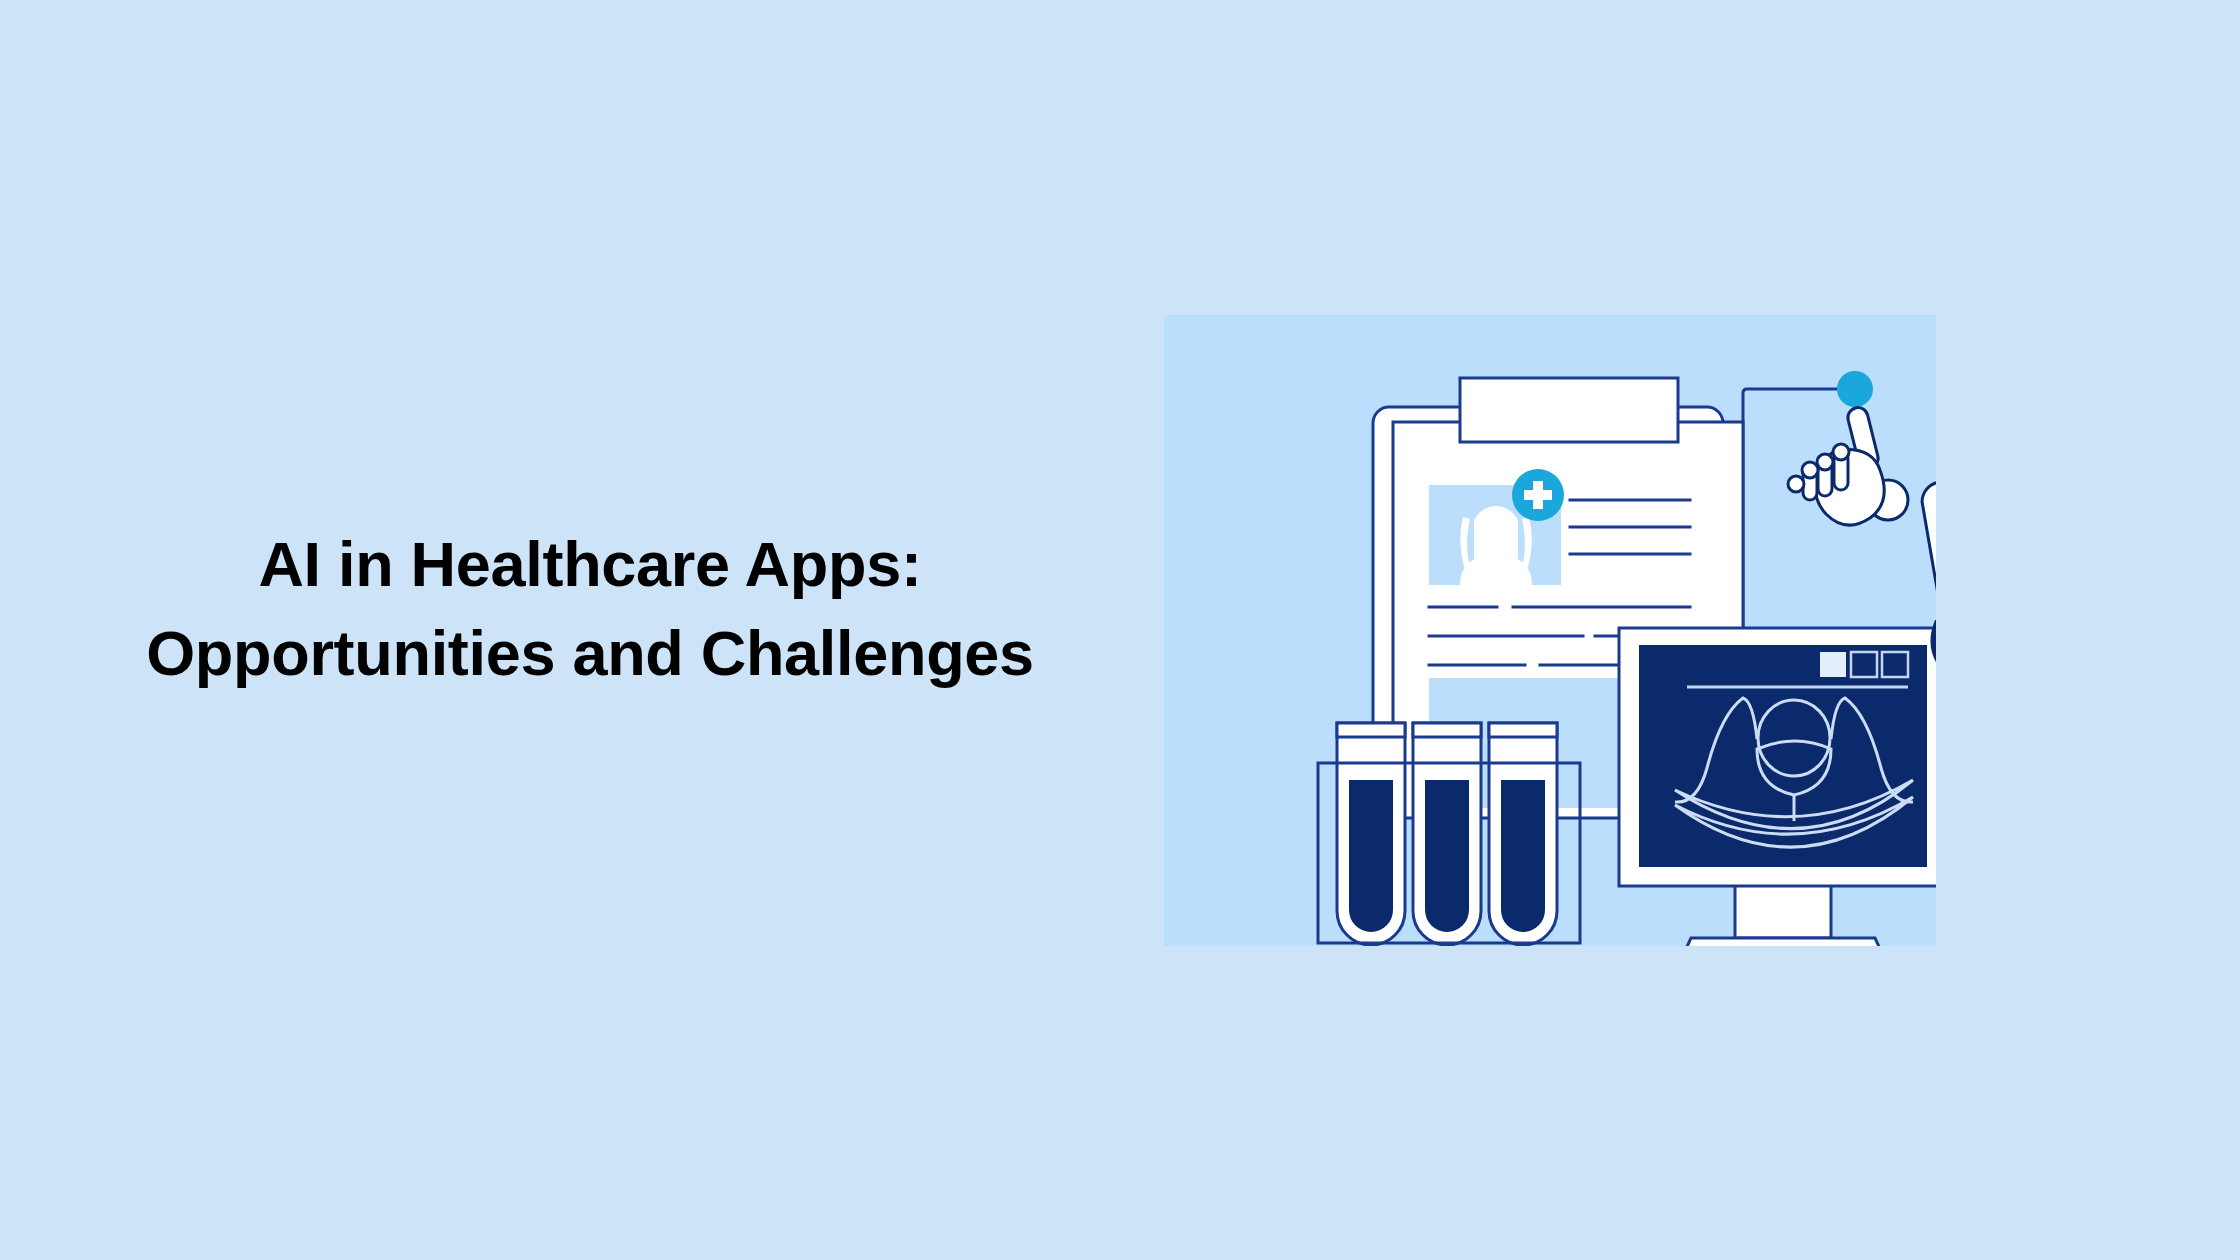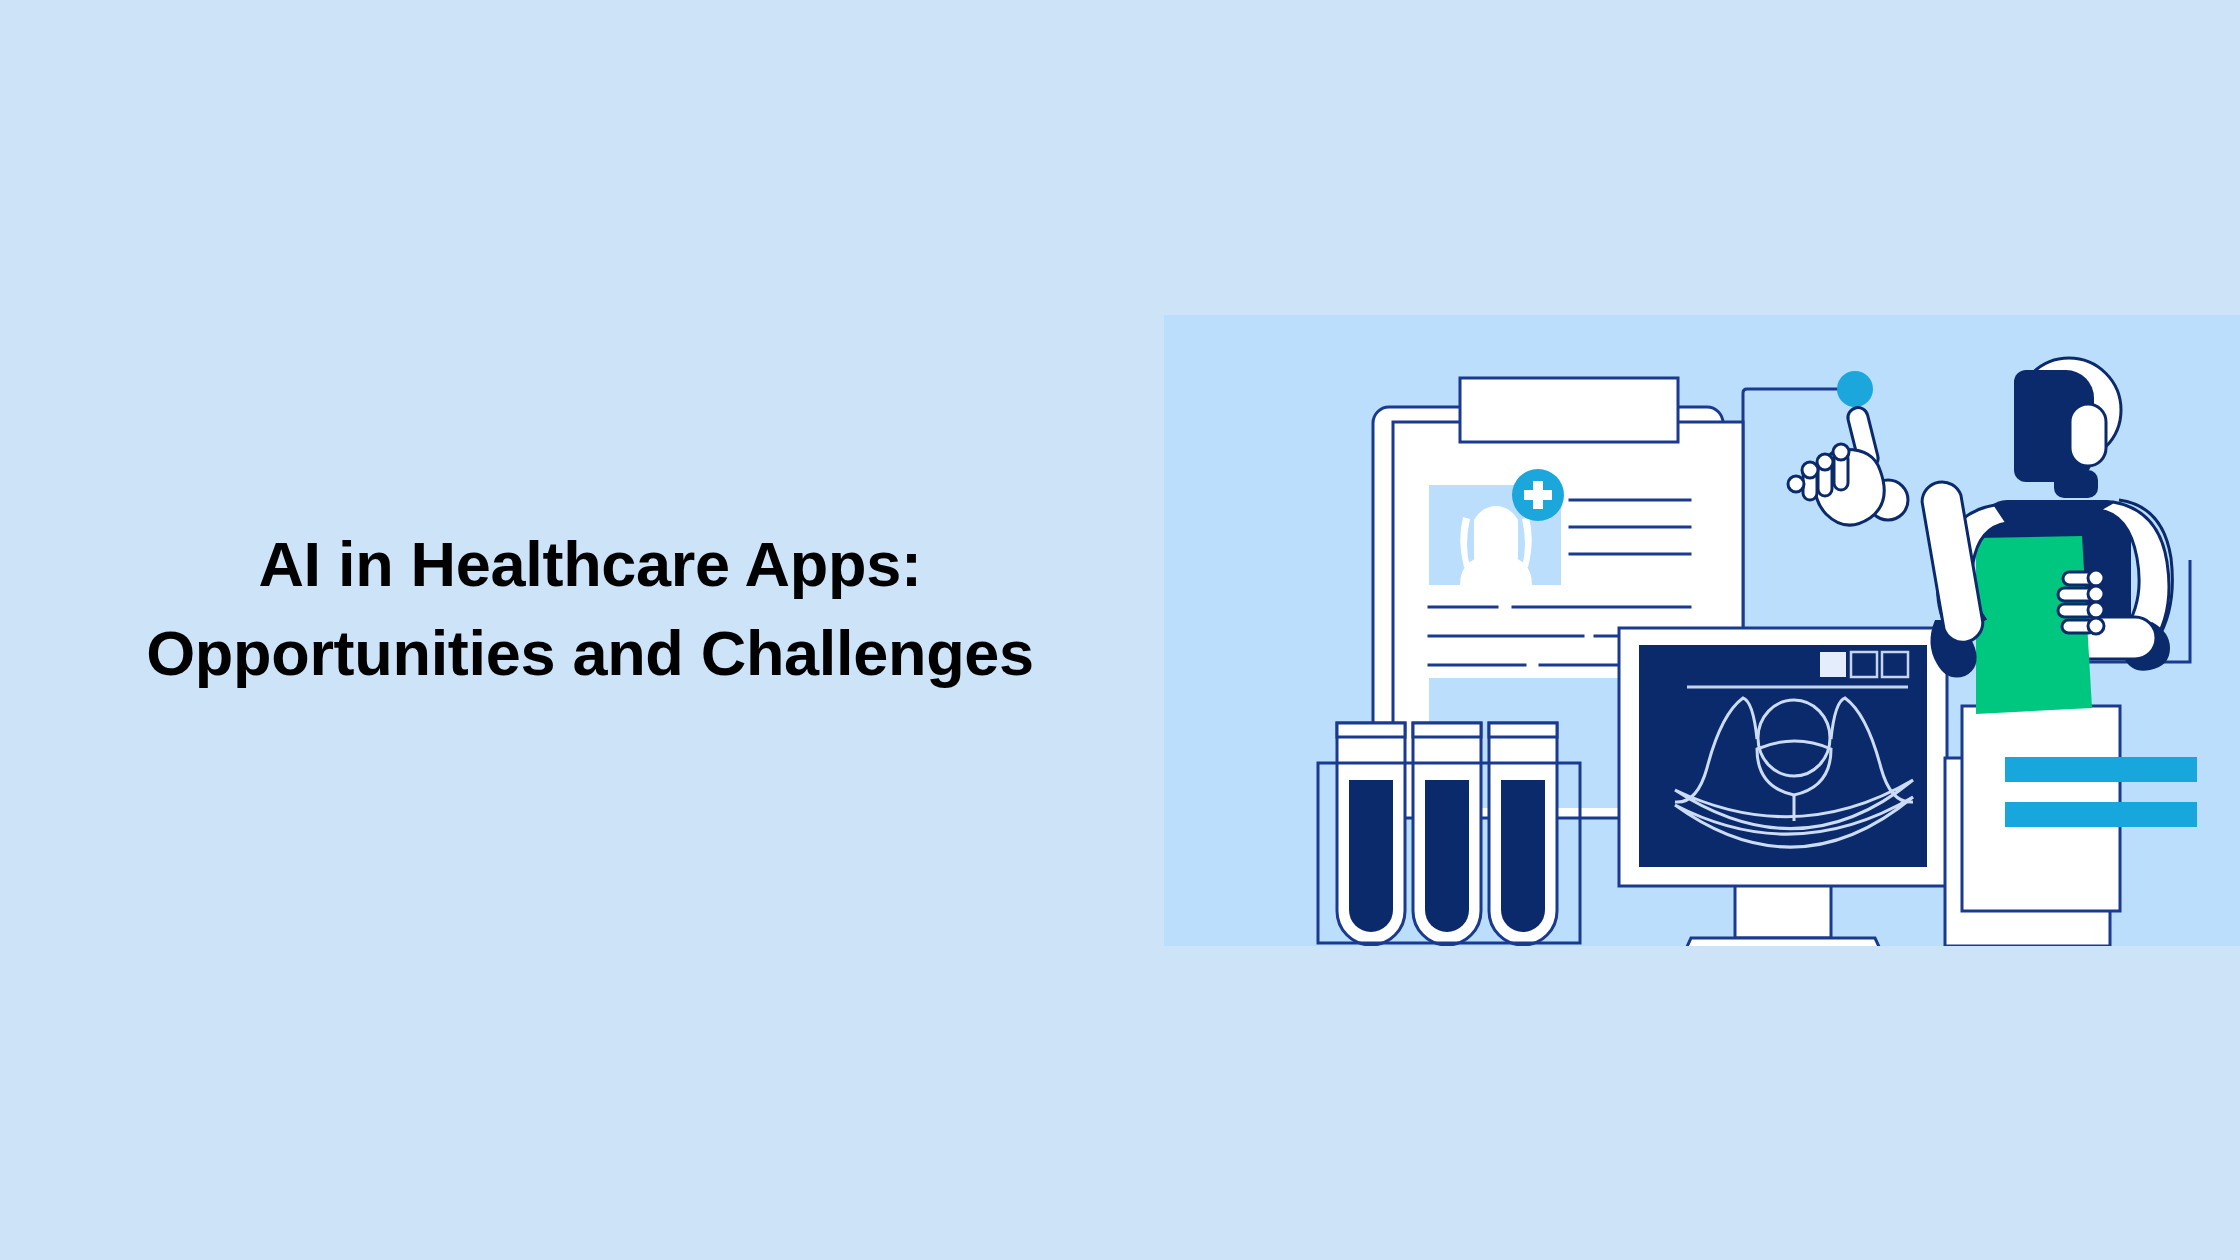--- a/index.html
+++ b/index.html
@@ -10,21 +10,21 @@
   body {
     width: 2240px;
     height: 1260px;
     overflow: hidden;
     font-family: "Liberation Sans", sans-serif;
     background: #cde3f8;
   }
 
   #banner {
     position: relative;
-    width: 2240px;
+    width: 1936px;
     height: 1260px;
     background: #cde3f8;
     overflow: hidden;
   }
 
   
   #headline-block {
     position: absolute;
     left: 80px;
     top: 520px;

